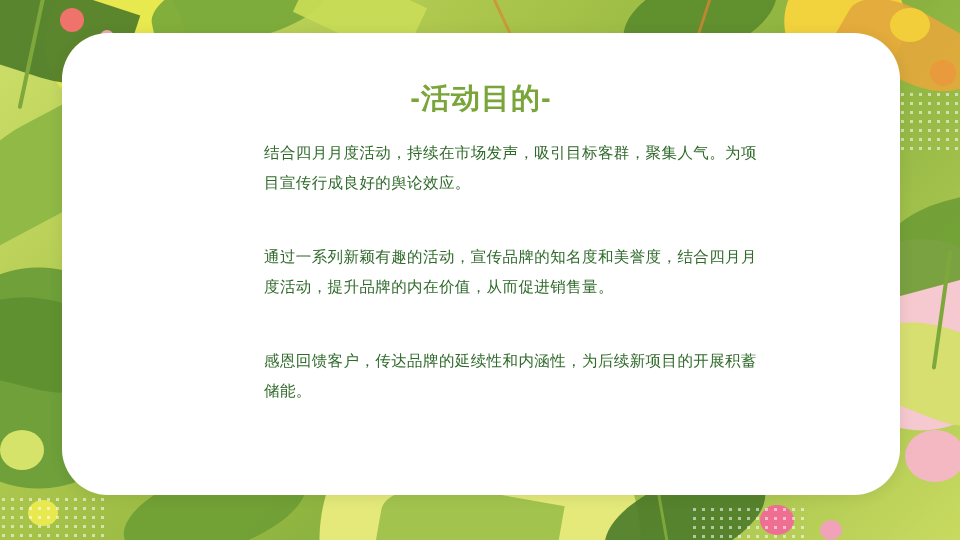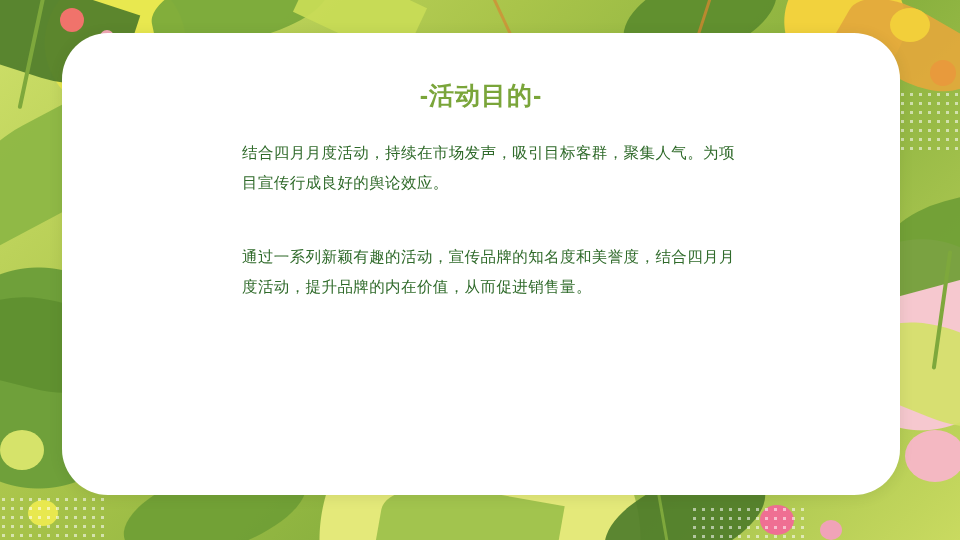--- a/index.html
+++ b/index.html
@@ -64,28 +64,28 @@
     background: #ffffff;
     border-radius: 46px;
     box-shadow: 0 2px 14px rgba(40,60,20,.10);
   }
   .title {
     position: absolute;
     top: 46px;
     left: 0;
     width: 100%;
     text-align: center;
-    font-size: 25px;
+    font-size: 29px;
     font-weight: bold;
     color: #7aa53a;
     letter-spacing: 1px;
   }
   .body-text {
     position: absolute;
-    left: 180px;
+    left: 202px;
     top: 105px;
     width: 500px;
     color: #2f6a2a;
     font-size: 15.5px;
     line-height: 30px;
     letter-spacing: .4px;
   }
   .para {
     margin: 0 0 44px 0;
   }
@@ -130,16 +130,17 @@
   <div class="dotrow" style="left:-10px;top:495px;width:120px;height:50px;"></div>
   <div class="dotrow" style="left:690px;top:505px;width:120px;height:40px;"></div>
   <div class="dotrow" style="left:880px;top:90px;width:80px;height:60px;"></div>
 
   <div class="card">
     <div class="title">-活动目的-</div>
 
     <div class="body-text">
       <p class="para">结合四月月度活动，持续在市场发声，吸引目标客群，聚集人气。为项目宣传行成良好的舆论效应。</p>
       <p class="para">通过一系列新颖有趣的活动，宣传品牌的知名度和美誉度，结合四月月度活动，提升品牌的内在价值，从而促进销售量。</p>
+      <p class="para">感恩回馈客户，传达品牌的延续性和内涵性，为后续新项目的开展积蓄储能。</p>
     </div>
   </div>
 
 </div>
 
 </body></html>

